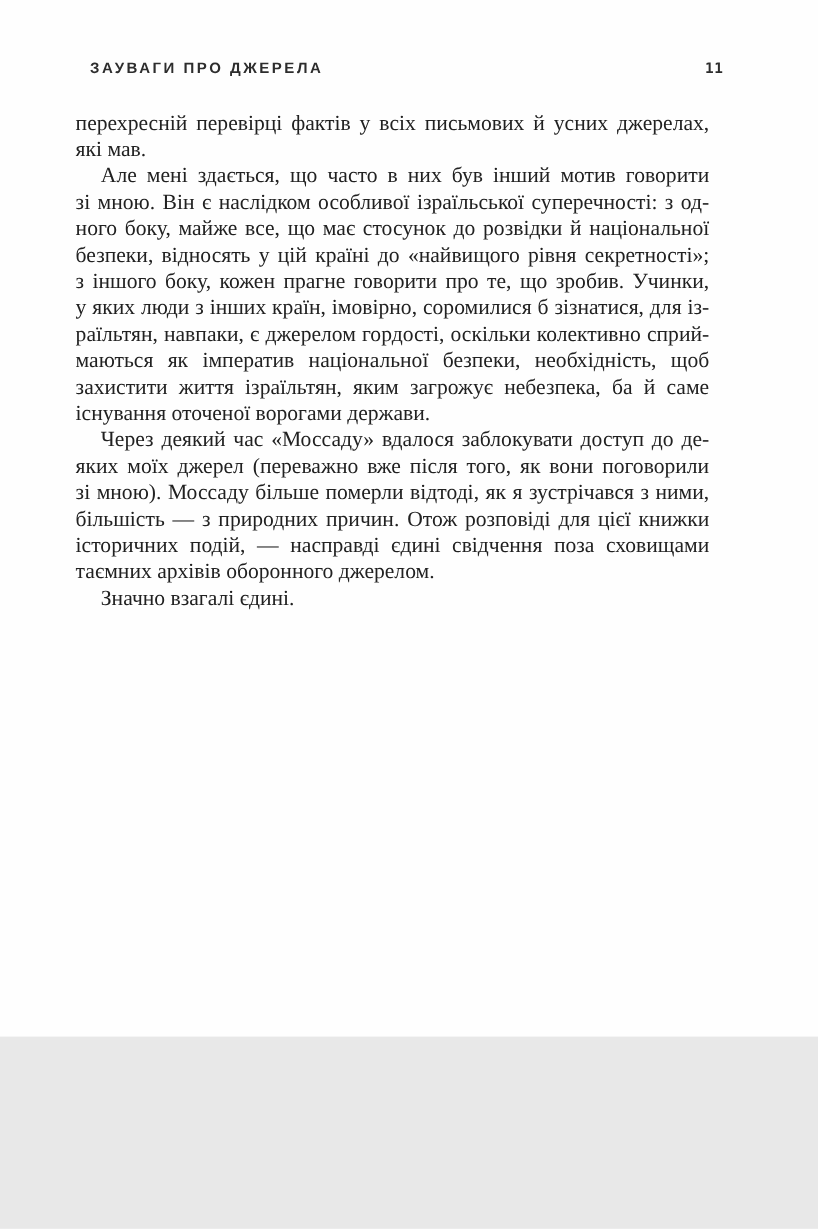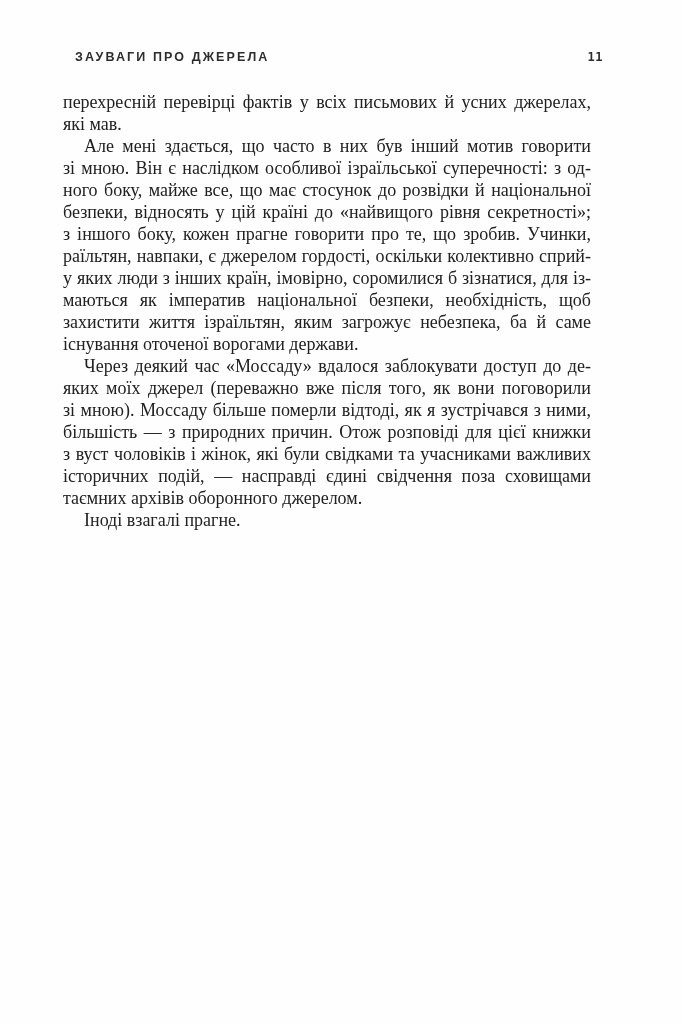--- a/index.html
+++ b/index.html
@@ -3,21 +3,21 @@
 <meta charset="utf-8">
 <style>
   html, body {
     margin: 0;
     padding: 0;
     background: #e8e8e8;
   }
   .page {
     position: relative;
     width: 682px;
-    height: 1024px;
+    height: 864px;
     margin: 0 auto;
     background: #fefefe;
     overflow: hidden;
     color: #222;
   }
   .running-header {
     position: absolute;
     left: 75px;
     top: 50px;
     width: 528px;
@@ -79,32 +79,31 @@
       <div class="paragraph">
         <div class="line">перехресній перевірці фактів у всіх письмових й усних джерелах,</div>
         <div class="line last">які мав.</div>
       </div>
       <div class="paragraph indent">
         <div class="line">Але мені здається, що часто в них був інший мотив говорити</div>
         <div class="line">зі мною. Він є наслідком особливої ізраїльської суперечності: з од-</div>
         <div class="line">ного боку, майже все, що має стосунок до розвідки й національної</div>
         <div class="line">безпеки, відносять у цій країні до «найвищого рівня секретності»;</div>
         <div class="line">з іншого боку, кожен прагне говорити про те, що зробив. Учинки,</div>
+        <div class="line">у яких люди з інших країн, імовірно, соромилися б зізнатися, для із-</div>
         <div class="line">раїльтян, навпаки, є джерелом гордості, оскільки колективно сприй-</div>
-        <div class="line">у яких люди з інших країн, імовірно, соромилися б зізнатися, для із-</div>
         <div class="line">маються як імператив національної безпеки, необхідність, щоб</div>
         <div class="line">захистити життя ізраїльтян, яким загрожує небезпека, ба й саме</div>
         <div class="line last">існування оточеної ворогами держави.</div>
       </div>
       <div class="paragraph indent">
         <div class="line">Через деякий час «Моссаду» вдалося заблокувати доступ до де-</div>
         <div class="line">яких моїх джерел (переважно вже після того, як вони поговорили</div>
         <div class="line">зі мною). Моссаду більше померли відтоді, як я зустрічався з ними,</div>
         <div class="line">більшість — з природних причин. Отож розповіді для цієї книжки</div>
-        <div class="line">з вуст чоловіків і жінок, які були свідками та учасниками важливих</div>
         <div class="line">історичних подій, — насправді єдині свідчення поза сховищами</div>
         <div class="line last">таємних архівів оборонного джерелом.</div>
       </div>
       <div class="paragraph indent">
-        <div class="line last">Іноді взагалі прагне.</div>
+        <div class="line last">Значно взагалі єдині.</div>
       </div>
     </div>
 </div>
 
 </body></html>

